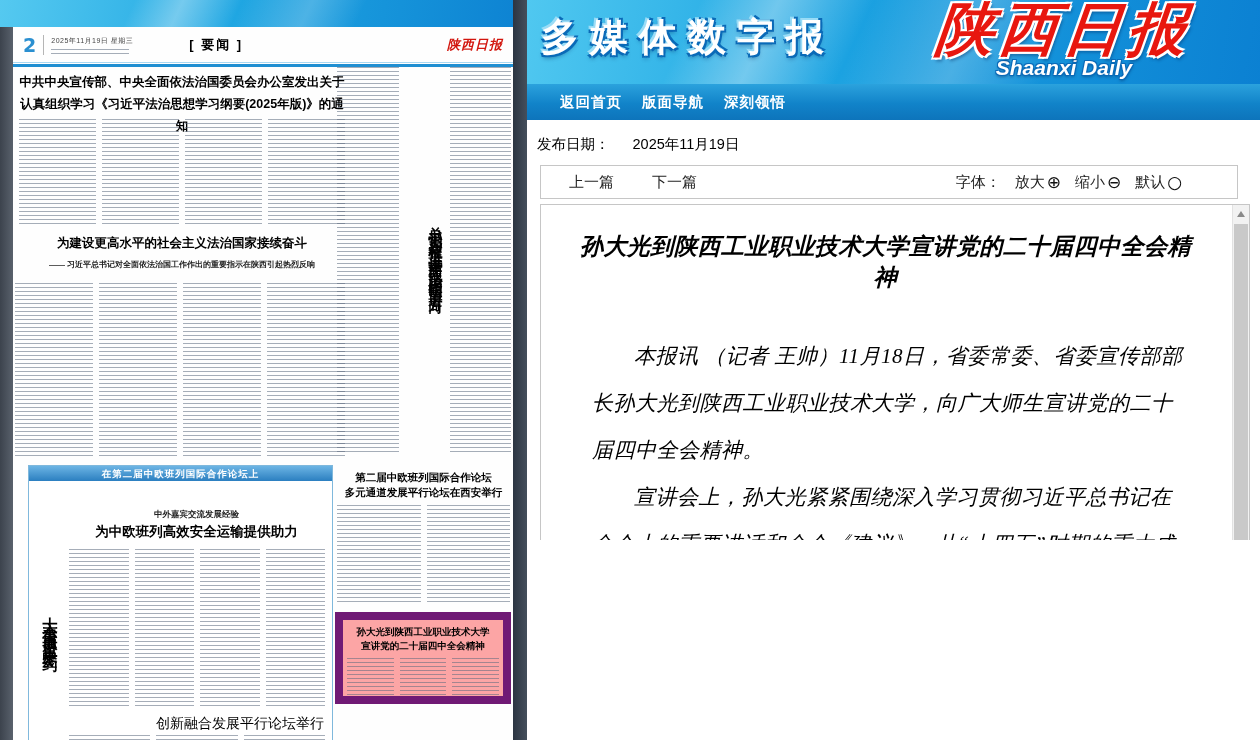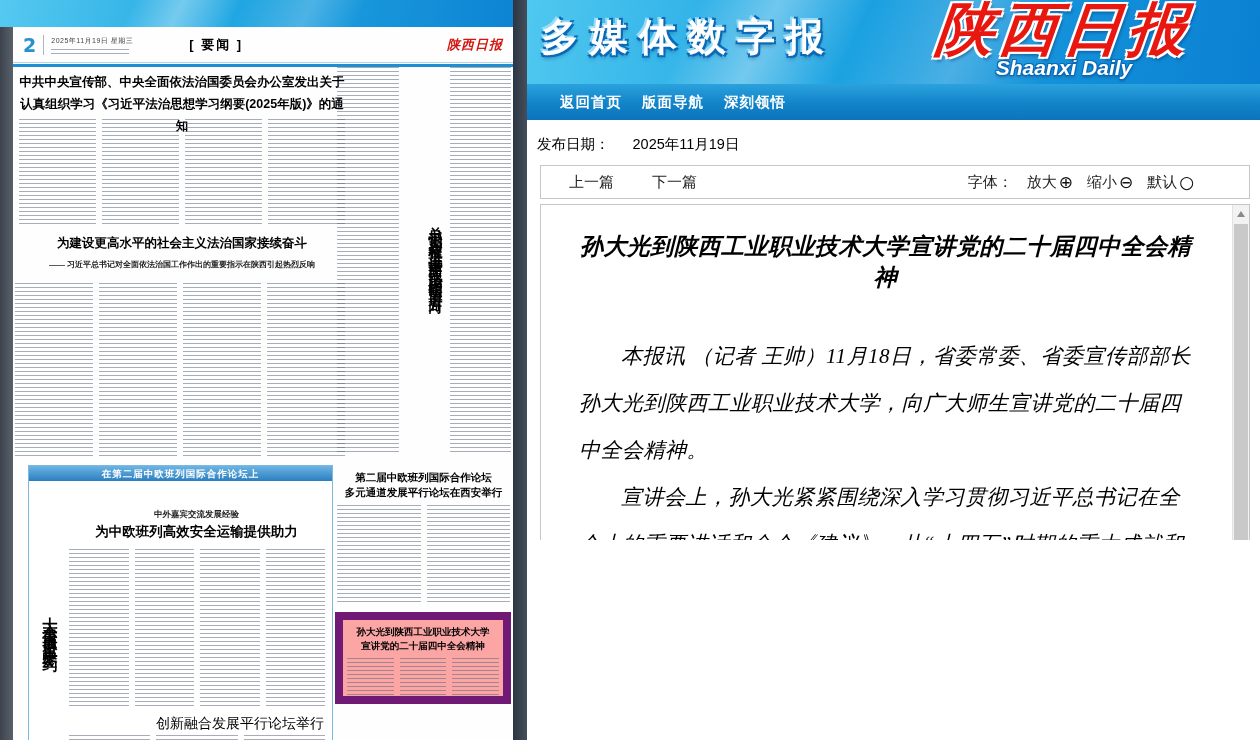--- a/index.html
+++ b/index.html
@@ -85,35 +85,35 @@
       transform:skewX(-6deg); white-space:nowrap; }
   .brand-en { font-size:21px; font-weight:bold; font-style:italic; color:#fff; margin-top:-2px;
       text-shadow:1px 1px 0 #0a6ab8,-1px -1px 0 #0a6ab8,1px -1px 0 #0a6ab8,-1px 1px 0 #0a6ab8,0 2px 3px rgba(0,40,90,.5); }
   .site-nav { position:absolute; left:0; right:0; bottom:0; height:36px;
       background:linear-gradient(180deg,#2ba2dd 0%,#1183c9 55%,#0d74bb 100%);
       display:flex; align-items:center; padding-left:33px; gap:20px;font-family:Liberation Mono, monospace; }
   .site-nav a { color:#fff; font-size:14.5px; font-weight:bold; text-decoration:none; cursor:pointer; letter-spacing:1px; }
 
   .pubdate-row { margin:15px 0 0 10px; font-size:14.5px; color:#000; display:flex; gap:23px; }
 
-  .toolbar { margin:11px 10px 0 13px; height:34px; border:1px solid #c6c6c6; background:#fff;
+  .toolbar { margin:11px 22px 0 13px; height:34px; border:1px solid #c6c6c6; background:#fff;
       display:flex; align-items:center; font-size:15px; color:#222; }
   .tb-left { display:flex; gap:38px; padding-left:28px; }
   .tb-left span { cursor:pointer; }
   .tb-right { margin-left:auto; display:flex; align-items:center; gap:14px; padding-right:55px; }
   .fontctl { display:flex; align-items:center; gap:2px; cursor:pointer; }
   .cicon { font-size:17px; line-height:17px; font-family:"DejaVu Sans",sans-serif; color:#111; }
 
   .article-box { position:relative; margin:5px 10px 0 13px; height:533px; border:1px solid #c6c6c6;
       background:#fff; overflow:hidden;font-style:italic; }
   .article-content { position:absolute; left:0; top:0; right:17px; bottom:0; overflow:hidden;
       padding:26px 40px 0 38px; font-family:"Liberation Serif","DejaVu Serif",serif; }
   .article-title { text-align:center; font-family:"Liberation Sans","DejaVu Sans",sans-serif;
       font-size:23px; font-weight:900; color:#000; letter-spacing:.5px; margin-bottom:40px; }
-  .article-content p { font-size:21px; line-height:47px; color:#000; text-indent:2em; letter-spacing:.5px; }
+  .article-content p { font-size:21px; line-height:47px; color:#000; text-indent:2em; letter-spacing:.5px;margin-left:13px; }
 
   .scrollbar { position:absolute; top:0; right:0; bottom:0; width:17px; background:#f2f2f2;
       border-left:1px solid #e2e2e2; }
   .sb-up { height:17px; display:flex; align-items:center; justify-content:center; cursor:pointer; }
   .sb-up-glyph { width:0; height:0; border-left:4px solid transparent; border-right:4px solid transparent;
       border-bottom:6px solid #8a8a8a; }
   .sb-thumb { position:absolute; left:1px; right:1px; top:19px; bottom:2px; background:#c9c9c9; cursor:pointer; }
 </style>
 </head>
 <body>

